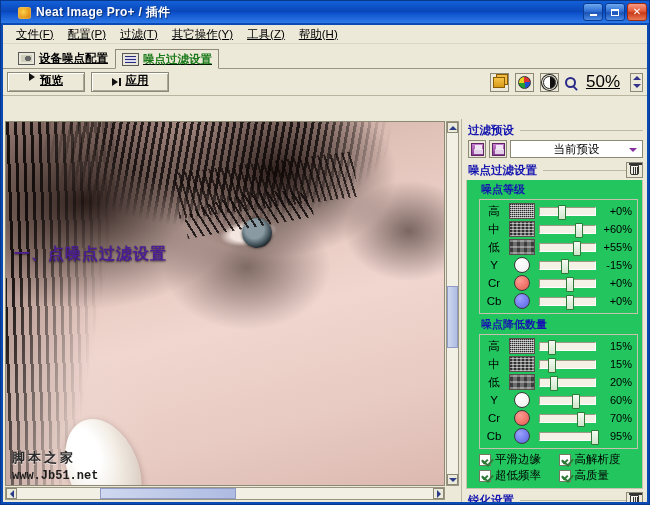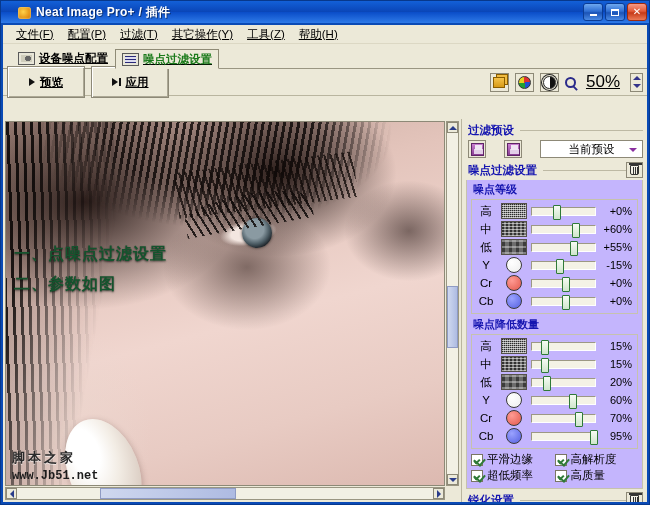--- a/index.html
+++ b/index.html
@@ -48,23 +48,23 @@
      position:relative; top:1px; color:#1a7a1a; }
   .tab .tico { width:17px; height:13px; border:1px solid #5a5a5a; background:#e8e6d8;
      display:inline-block; position:relative; }
   .tab .tico::after{content:"";position:absolute;left:2px;top:2px;right:2px;bottom:2px;
      background:repeating-linear-gradient(0deg,#2a2a7a 0 1px,#dcdcef 1px 3px);}
   .tab.dev .tico::after{ background:radial-gradient(circle at 65% 50%, #666 0 3px, #cfcdbc 3px);}
 
   
   .toolbar { height:27px; background:#ece9d8; display:flex; align-items:center;
      padding:0 4px; border-bottom:1px solid #b9b59f; gap:6px;}
-  .btn3d { height:32px; min-width:78px; padding:0 10px; background:#ece9d8;
+  .btn3d { height:20px; min-width:78px; padding:0 10px; background:#ece9d8;
      border:1px solid #8d8977; box-shadow: inset 1px 1px 0 #fff, inset -1px -1px 0 #aca895;
-     display:flex; align-items:center; justify-content:center; gap:5px;
+     display:flex; justify-content:center; gap:5px;
      font-size:11.5px; font-weight:bold; white-space:nowrap;}
   .tri { width:0;height:0;border-left:6px solid #111;border-top:4px solid transparent;border-bottom:4px solid transparent;}
   .tri2 { display:flex; align-items:center; gap:1px; }
   .tri2 .t { width:0;height:0;border-left:6px solid #111;border-top:4px solid transparent;border-bottom:4px solid transparent;}
   .tri2 .b { width:2px;height:8px;background:#111;}
   .tb-spacer{flex:1 1 auto;}
   .iconbtn { width:19px;height:19px;border:1px solid #8d8977;background:#ece9d8;
      display:flex;align-items:center;justify-content:center; position:relative;}
   .ic-layers{width:12px;height:11px;background:
      linear-gradient(#f5c34a,#d79a18); border:1px solid #8a5d00;
@@ -121,21 +121,21 @@
      -webkit-mask-image: radial-gradient(ellipse 230px 120px at 45% 10%, #000 45%, transparent 78%);
      mask-image: radial-gradient(ellipse 230px 120px at 45% 10%, #000 45%, transparent 78%);}
   .hairside { position:absolute; left:-10px; top:0; width:120px; height:400px;
      background:repeating-linear-gradient(88deg, rgba(10,6,5,.9) 0 3px, rgba(70,48,40,.3) 3px 8px);
      -webkit-mask-image: linear-gradient(100deg, #000 25%, transparent 72%);
      mask-image: linear-gradient(100deg, #000 25%, transparent 72%);}
   .nail { position:absolute; left:62px; top:295px; width:70px; height:104px; border-radius:50% 50% 48% 48%;
      transform:rotate(-22deg);
      background:radial-gradient(ellipse at 35% 28%, #ffffff 0 22%, #f2ece4 48%, #ddd0c6 78%, #c8b8ae 100%);
      box-shadow: 0 2px 6px rgba(90,60,55,.35);}
-  .anno { position:absolute; color:#14532d; font-size:16px; font-weight:bold; letter-spacing:1px;
+  .anno { position:absolute; color:#4c1d95; font-size:16px; font-weight:bold; letter-spacing:1px;
      text-shadow:0 1px 2px rgba(0,0,0,.6); white-space:nowrap; }
   .anno1 { left:8px; top:122px; }
   .anno2 { left:8px; top:152px; }
   .wm-jb { position:absolute; left:6px; bottom:18px; color:#2a2a2a; font-weight:bold;
      font-size:13px; letter-spacing:3px; text-shadow:0 1px 0 rgba(255,255,255,.6);}
   .wm-url { position:absolute; left:6px; bottom:2px; color:#1c1c1c; font-weight:bold;
      font-size:12px; font-family:"Liberation Mono","DejaVu Sans Mono",monospace;}
 
   
   .vscroll { position:absolute; right:2px; top:2px; bottom:16px; width:13px;
@@ -150,31 +150,31 @@
   .chev.u{border-bottom:4px solid #2a3c8a;border-left:4px solid transparent;border-right:4px solid transparent;}
   .chev.d{border-top:4px solid #2a3c8a;border-left:4px solid transparent;border-right:4px solid transparent;}
   .chev.r{border-left:4px solid #2a3c8a;border-top:4px solid transparent;border-bottom:4px solid transparent;}
   .chev.l{border-right:4px solid #2a3c8a;border-top:4px solid transparent;border-bottom:4px solid transparent;}
 
   
   .panel { flex:1 1 auto; background:#ece9d8; padding:3px 4px 0 4px; overflow:hidden;}
   .sec-title { color:#1515b0; font-weight:bold; font-size:11.5px; margin:1px 0 2px 2px;
      display:flex; align-items:center; }
   .sec-title .line { flex:1 1 auto; height:1px; background:#bdb9a4; margin-left:6px; }
-  .group { border:1px solid #c6c2ad; border-top:none; padding:2px 4px 4px 4px; margin-bottom:3px;
-     background:#c4b5fd; position:relative;}
+  .group { border:1px solid #c6c2ad; border-top:none; padding:2px 4px 4px 12px; margin-bottom:3px;
+     background:#22c55e; position:relative;}
   .trash { width:17px;height:16px;border:1px solid #8d8977;background:#ece9d8;
      display:flex;align-items:center;justify-content:center; flex:0 0 auto;}
   .trash .can { width:9px;height:10px;background:#f2f0e6;border:1px solid #333;
      border-radius:0 0 2px 2px; position:relative;}
   .trash .can::before{content:"";position:absolute;left:-2px;top:-3px;width:13px;height:2px;background:#333;}
   .trash .can::after{content:"";position:absolute;left:2px;top:1px;width:5px;height:7px;
      background:repeating-linear-gradient(90deg,#333 0 1px,transparent 1px 2px);}
 
-  .preset-row { display:flex; align-items:center; gap:18px; margin:0 0 4px 2px;}
+  .preset-row { display:flex; align-items:center; gap:3px; margin:0 0 4px 2px;}
   .pbtn { width:18px;height:18px;border:1px solid #8d8977;background:#ece9d8;
      display:flex;align-items:center;justify-content:center;}
   .pbtn .fl { width:13px;height:13px;background:linear-gradient(#c97fd0,#8b3f95);
      border:1px solid #5d2566; position:relative;}
   .pbtn .fl::after{content:"";position:absolute;left:3px;top:1px;width:7px;height:5px;background:#f0e6f4;}
   .pbtn .fl::before{content:"";position:absolute;left:2px;bottom:1px;width:9px;height:5px;background:#e3cfe8;}
   .combo { flex:1 1 auto; height:18px; background:#fff; border:1px solid #8d8977;
      display:flex; align-items:center; justify-content:center; position:relative; font-size:11.5px;}
   .combo .arrow { position:absolute; right:5px; top:7px; width:0;height:0;
      border-top:4px solid #8a2fa0;border-left:4px solid transparent;border-right:4px solid transparent;}
@@ -297,21 +297,20 @@
         <div class="canvaswrap">
           <div class="photo"></div>
           <div class="hairfringe"></div>
           <div class="hairside"></div>
           <div class="brow"></div>
           <div class="eye"></div>
           <div class="iris"></div>
           <div class="lash"></div>
           <div class="nail"></div>
           <div class="anno anno1">一、点噪点过滤设置</div>
-          <div class="anno anno2">二、参数如图</div>
 
           <div class="wm-jb">脚本之家</div>
           <div class="wm-url">www.Jb51.net</div>
         </div>
 
         <div class="vscroll">
           <div class="sb-btn" style="top:0;left:0;">
               <span class="chev u"></span>
             </div>
           <div class="sb-thumb" style="left:0;width:11px;top:164px;height:62px;"></div>

